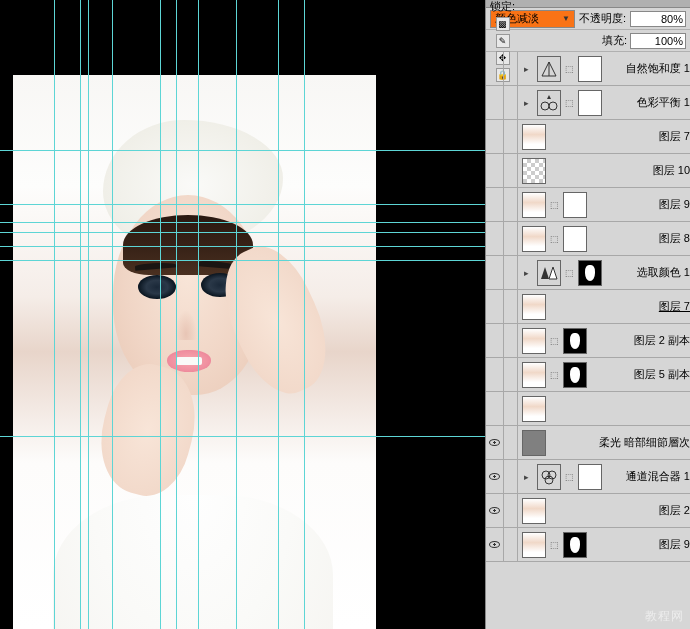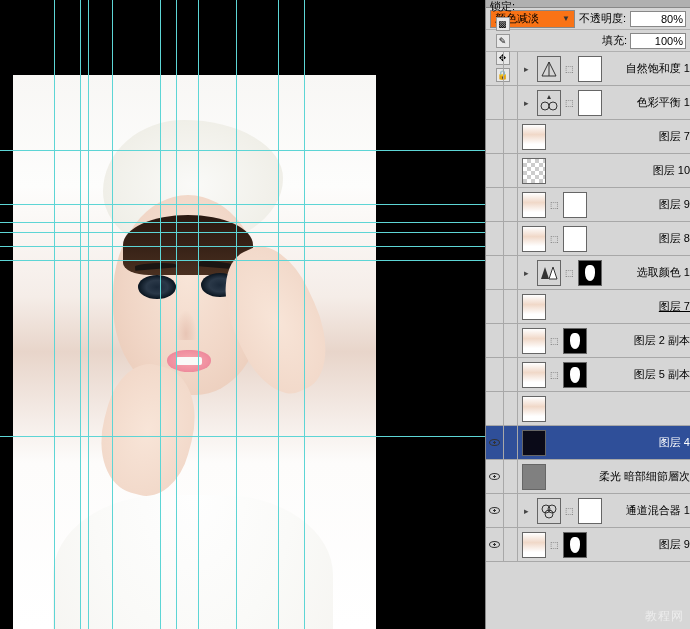--- a/index.html
+++ b/index.html
@@ -417,30 +417,20 @@
         </div>
         <div class="layer-name">图层 5 副本</div>
       </div>
       <div class="layer">
         <div class="vis-col"></div>
         <div class="link-col"></div>
         <div class="thumbs">
           <div class="thumb t-face"></div>
         </div>
       </div>
-      <div class="layer selected">
-        <div class="vis-col">
-          <div class="eye-icon"></div>
-        </div>
-        <div class="link-col"></div>
-        <div class="thumbs">
-          <div class="thumb t-dark"></div>
-        </div>
-        <div class="layer-name">图层 4</div>
-      </div>
       <div class="layer">
         <div class="vis-col">
           <div class="eye-icon"></div>
         </div>
         <div class="link-col"></div>
         <div class="thumbs">
           <div class="thumb t-gray"></div>
         </div>
         <div class="layer-name">柔光 暗部细節層次</div>
       </div>
@@ -463,20 +453,30 @@
         </div>
         <div class="layer-name">通道混合器 1</div>
       </div>
       <div class="layer">
         <div class="vis-col">
           <div class="eye-icon"></div>
         </div>
         <div class="link-col"></div>
         <div class="thumbs">
           <div class="thumb t-face"></div>
+        </div>
+        <div class="layer-name">图层 2</div>
+      </div>
+      <div class="layer">
+        <div class="vis-col">
+          <div class="eye-icon"></div>
+        </div>
+        <div class="link-col"></div>
+        <div class="thumbs">
+          <div class="thumb t-face"></div>
           <span class="chain-icon">⬚</span>
           <div class="thumb t-mask-shape"></div>
         </div>
         <div class="layer-name">图层 9</div>
       </div>
     </div>
 </div>
 
 <div class="watermark">教程网</div>
 

